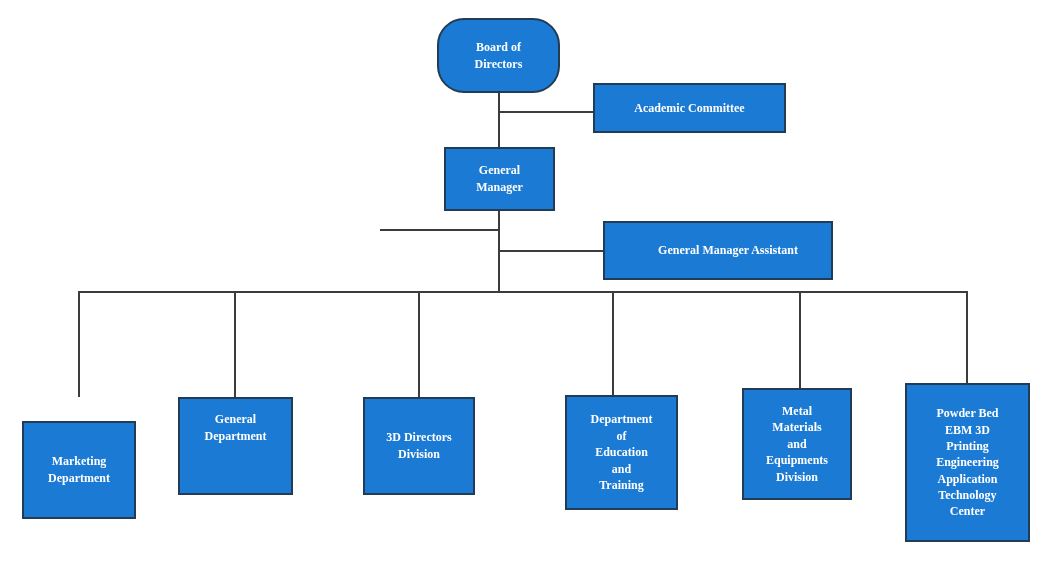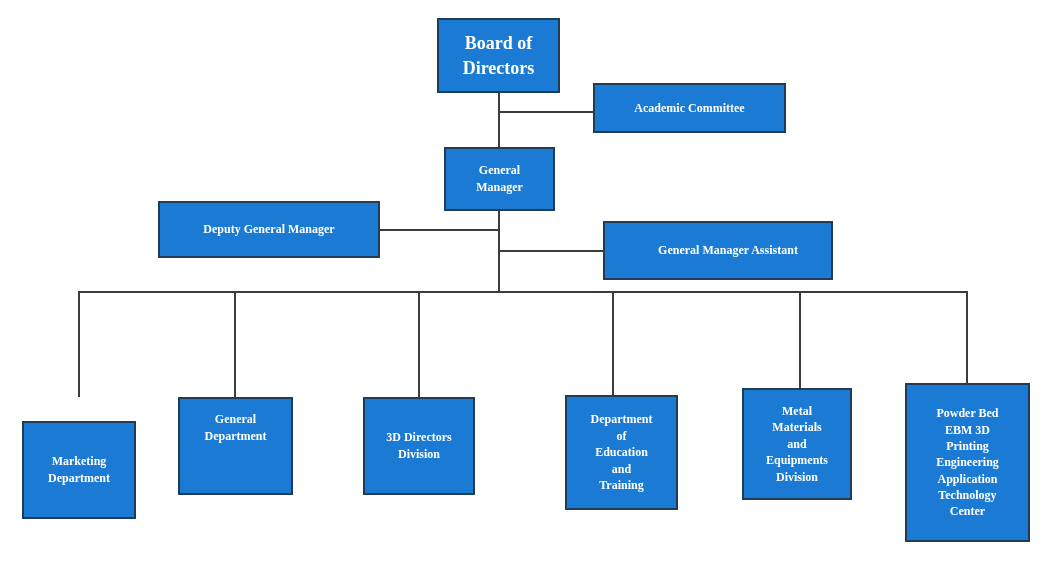--- a/index.html
+++ b/index.html
@@ -29,21 +29,21 @@
     justify-content: center;
     text-align: center;
     white-space: pre-line;
   }
   .connector {
     position: absolute;
     background: #3c3c3c;
   }
 
   
-  #node-board          { left: 437px; top: 18px;  width: 123px; height: 75px; font-size: 18px; }
+  #node-board          { left: 437px; top: 18px;  width: 123px; height: 75px; font-size: 12px; border-radius: 27px; }
   #node-academic       { left: 593px; top: 83px;  width: 193px; height: 50px; }
   #node-gm             { left: 444px; top: 147px; width: 111px; height: 64px; }
   #node-deputy         { left: 158px; top: 201px; width: 222px; height: 57px; }
   #node-assistant      { left: 603px; top: 221px; width: 230px; height: 59px; padding-left: 20px; }
   #node-marketing      { left: 22px;  top: 397px; width: 114px; height: 98px; margin-top: 24px; }
   #node-general-dept   { left: 178px; top: 397px; width: 115px; height: 98px;
                          align-items: flex-start; padding-top: 12px; }
   #node-3d-printing    { left: 363px; top: 397px; width: 112px; height: 98px; }
   #node-education      { left: 565px; top: 395px; width: 113px; height: 115px; }
   #node-metal          { left: 742px; top: 388px; width: 110px; height: 112px; }
@@ -82,21 +82,20 @@
   <div class="connector" id="line-drop-powder"></div>
 
   <div class="node" id="node-board">Board of
 Directors</div>
 
   <div class="node" id="node-academic">Academic Committee</div>
 
   <div class="node" id="node-gm">General
 Manager</div>
 
-  <div class="node" id="node-deputy">Deputy General Manager</div>
 
   <div class="node" id="node-assistant">General Manager Assistant</div>
 
   <div class="node" id="node-marketing">Marketing
 Department</div>
 
   <div class="node" id="node-general-dept">General
 Department</div>
 
   <div class="node" id="node-3d-printing">3D Directors

